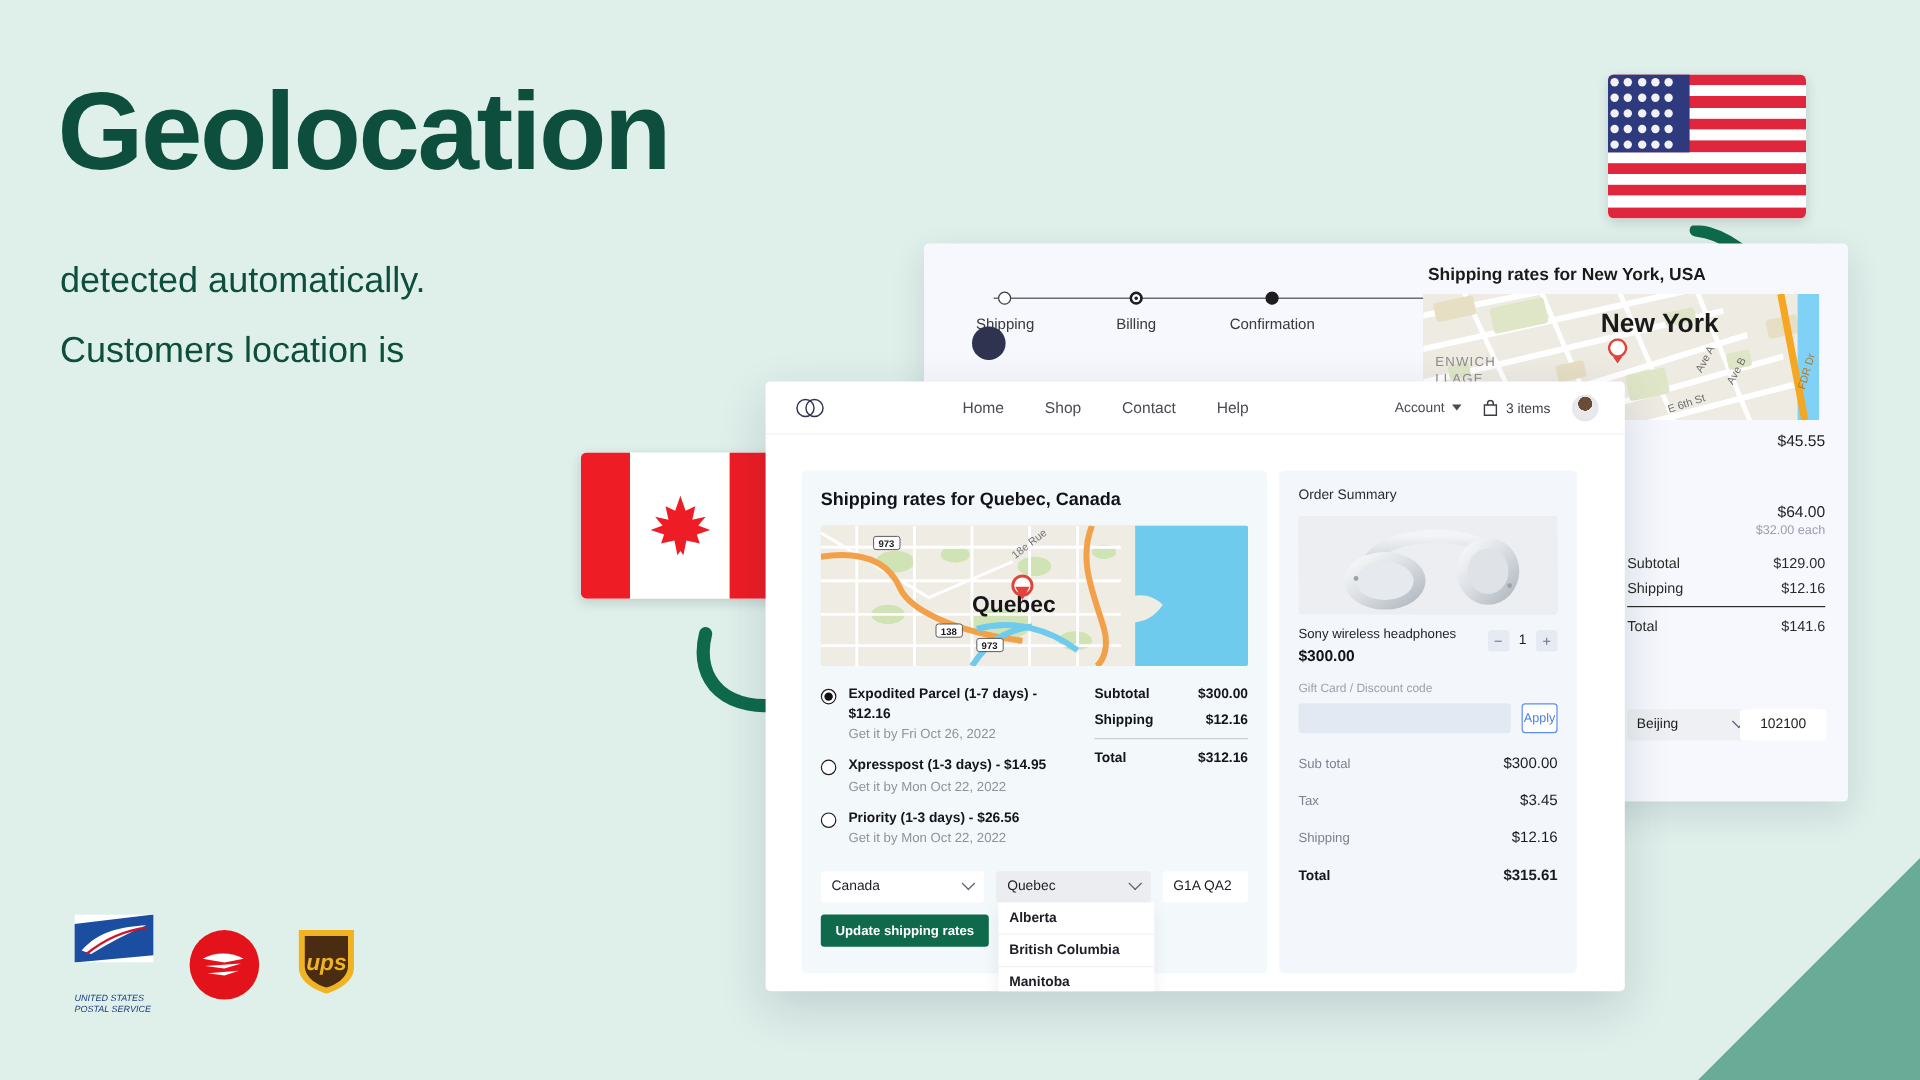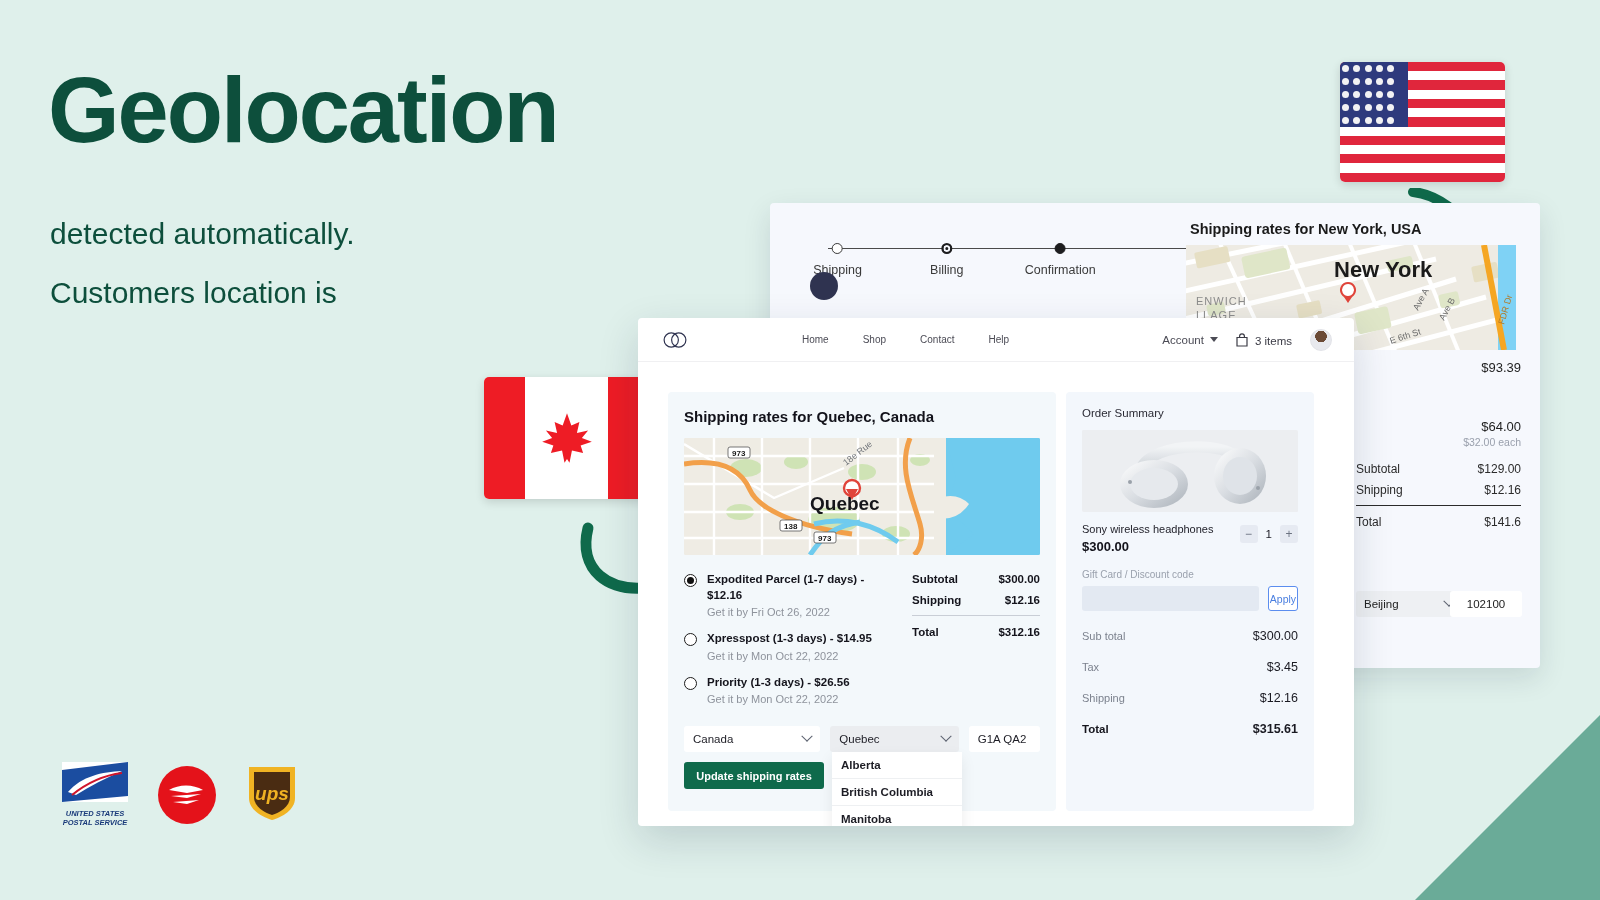--- a/index.html
+++ b/index.html
@@ -112,21 +112,21 @@
     background:#fff; border-radius: 4px;
     box-shadow: 0 14px 40px rgba(16,35,60,.16);
     overflow:hidden; z-index: 4;
   }
   .navbar {
     height: 44px; display:flex; align-items:center; padding: 0 22px;
     border-bottom: 1px solid #f0f0f2;
   }
   .logo { width: 30px; height: 20px; }
   .nav-links { display:flex; gap: 34px; margin-left: 112px; }
-  .nav-links a { font-size: 10px; color:#4b4b55; text-decoration:none; }
+  .nav-links a { font-size: 13px; color:#4b4b55; text-decoration:none; }
   .nav-right { margin-left:auto; display:flex; align-items:center; gap: 18px; }
   .acct { display:flex; align-items:center; gap:6px; font-size: 11.5px; color:#4b4b55; }
   .caret { width:0;height:0;border-left:4px solid transparent;border-right:4px solid transparent;border-top:5px solid #4b4b55;}
   .bag { display:flex; align-items:flex-end; gap:7px; font-size: 11.5px; color:#3b3b45; }
   .avatar-img {
     width: 22px; height: 22px; border-radius:50%;
     background: radial-gradient(circle at 50% 32%, #6b4a36 0 34%, #e8e9ee 35% 100%);
     border: 1px solid #e2e3e8;
   }
 
@@ -203,21 +203,21 @@
   .sum { margin-top: 18px; }
   .sum-row { display:flex; justify-content:space-between; align-items:baseline; margin-bottom: 17px; }
   .sum-k { font-size: 11px; color:#7c828e; }
   .sum-v { font-size: 12.5px; color:#1a1a22; }
   .sum-row.total .sum-k { color:#15151d; font-weight:700; font-size:11.5px; }
   .sum-row.total .sum-v { font-weight:700; }
 
   
   .carriers { position:absolute; left: 62px; top: 762px; display:flex; align-items:center; gap: 30px; }
   .usps { width: 66px; }
-  .usps-lbl { font-size: 7.5px; font-weight:700; color:#1a3a7a; text-align:center; line-height:1.25; margin-top:3px; font-style:italic;}
+  .usps-lbl { font-size: 7.5px; font-weight:400; color:#1a3a7a; line-height:1.25; margin-top:20px; font-style:italic;}
   .cpost { width: 58px; height: 58px; border-radius:50%; background:#e4121a; display:flex; align-items:center; justify-content:center;}
   .ups { width: 52px; }
 </style>
 </head>
 <body>
 
 <div class="stage">
 
   <div class="corner-triangle"></div>
 
@@ -355,21 +355,21 @@
       <text x="205" y="99" font-family="Liberation Sans, sans-serif" font-size="9" fill="#6b6b6b" transform="rotate(-18 205 99)">E 6th St</text>
       <text x="318" y="80" font-family="Liberation Sans, sans-serif" font-size="9" fill="#b07a2a" transform="rotate(-74 318 80)">FDR Dr</text>
       <g>
         <path d="M162 52 a7 7 0 1 1 0.01 0 Z" fill="#fff" stroke="#e0443a" stroke-width="2"></path>
         <path d="M162 58 L158 52 L166 52 Z" fill="#e0443a"></path>
       </g>
     </svg>
   </div>
 
   <div class="ny-prices">
-    <div class="big">$93.39</div>
+    <div class="big">$45.55</div>
     <div style="height:44px"></div>
     <div class="big">$64.00</div>
     <div class="sub">$32.00 each</div>
     <div style="height:14px"></div>
     <div class="ny-row">
       <span>Subtotal</span>
       <span>$129.00</span>
     </div>
     <div style="height:7px"></div>
     <div class="ny-row">

